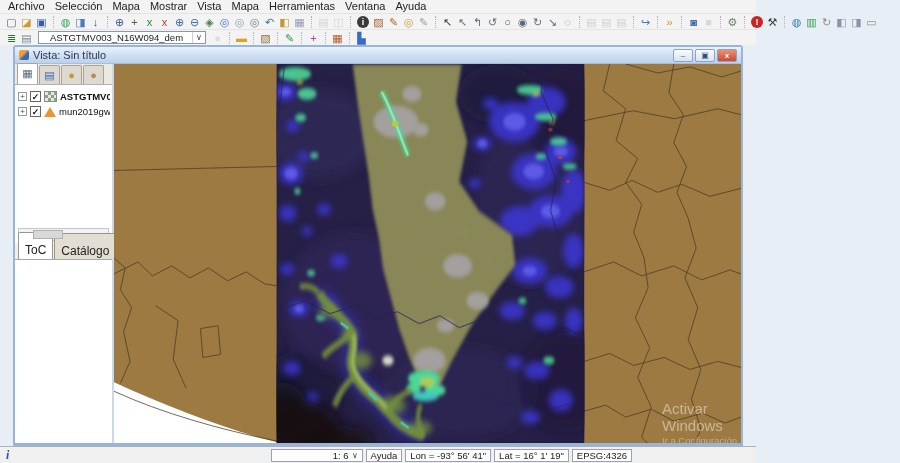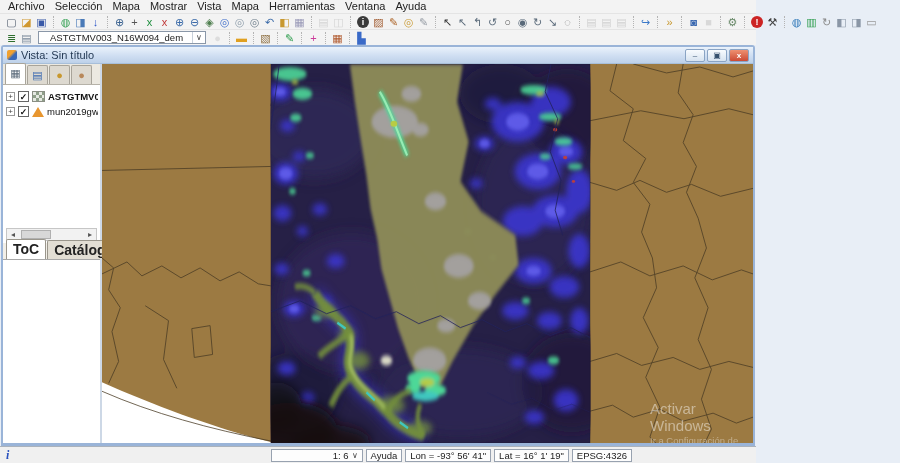--- a/index.html
+++ b/index.html
@@ -15,21 +15,21 @@
   .toolbar { height:16px; background:#f3f3f3; border-top:1px solid #e4e4e4; display:flex; align-items:center; padding:0 4px; flex:0 0 auto; }
   .tb-sep { width:1px; height:12px; border-left:1px dotted #b4b4b4; margin:0 4px; }
   .tbi { width:15px; height:14px; line-height:14px; text-align:center; font-size:11px; cursor:default; flex:0 0 auto; }
   .tbi.ball { width:12px; height:12px; line-height:12px; border-radius:50%; font-size:9px; font-weight:bold; margin:0 2px; }
   .tbi.dis { opacity:.45; }
   .tb-combo { width:168px; height:13px; background:#fff; border:1px solid #8a97a8; display:flex; align-items:center; margin:0 4px; }
   .tb-combo .val { flex:1; font-size:9.5px; color:#222; padding-left:3px; white-space:nowrap; overflow:hidden;margin-left:8px; }
   .tb-combo .arr { width:13px; text-align:center; font-size:8px; color:#444; border-left:1px solid #c8d0da; line-height:11px; }
 
   
-  .vwin { flex:1 1 auto; margin:0 1px; border:2px solid #9ab4d8; border-bottom:3px solid #9ab4d8; border-radius:3px 3px 0 0; display:flex; flex-direction:column; background:#bef264; min-height:0; }
+  .vwin { flex:1 1 auto; margin:0 13px; border:2px solid #9ab4d8; border-bottom:3px solid #9ab4d8; border-radius:3px 3px 0 0; display:flex; flex-direction:column; background:#bef264; min-height:0; }
   .titlebar { height:17px; flex:0 0 auto; background:linear-gradient(#eaf2fb,#cfdef2 55%,#bdd1e9); display:flex; align-items:center; padding:0 4px; border-bottom:1px solid #a8bfd9; }
   .title-icon { width:10px; height:10px; border-radius:2px; background:linear-gradient(135deg,#f0a030 40%,#3868b8 60%); margin-right:4px; flex:0 0 auto; }
   .title-text { font-size:11px; color:#253a55; flex:1; white-space:nowrap; overflow:hidden; }
   .win-btn { width:20px; height:13px; margin-left:2px; border:1px solid #8aa4c4; border-radius:2px; background:linear-gradient(#f8fbfe,#d7e3f0); font-size:8px; line-height:11px; text-align:center; color:#35506e; cursor:default; flex:0 0 auto; }
   .win-btn.close { background:linear-gradient(#ee9070,#cc4a34); color:#fff; font-weight:bold; }
 
   .vwin-body { flex:1 1 auto; display:flex; min-height:0; }
 
   
   .toc-panel { width:99px; flex:0 0 auto; border-right:2px solid #cdd8e6; display:flex; flex-direction:column; background:#fff; min-height:0; }
@@ -45,21 +45,21 @@
                  linear-gradient(45deg,#8fa08a 25%,#e6e9e2 25%,#e6e9e2 75%,#8fa08a 75%);
       background-size:6px 6px; background-position:0 0,3px 3px; }
   .thumb-vector { width:0; height:0; border-left:6px solid transparent; border-right:6px solid transparent; border-bottom:10px solid #e8962f; flex:0 0 auto; }
   .tree-label { font-size:9.5px; color:#111; overflow:hidden; }
   .tree-label.bold { font-weight:bold; }
   .toc-hscroll { height:13px; flex:0 0 auto; margin:4px 3px 2px; border:1px solid #c6c6c6; background:#f2f2f2; display:flex; align-items:center; }
   .hs-arrow { width:12px; font-size:8px; text-align:center; color:#555; cursor:default; }
   .hs-track { flex:1; height:100%; position:relative; }
   .hs-thumb { position:absolute; left:2px; top:1px; width:30px; height:9px; background:#d8d8d8; border:1px solid #b0b0b0; cursor:default; }
   .toc-doctabs { height:17px; flex:0 0 auto; display:flex; align-items:flex-end; padding-left:3px; background:#f2efe8; border-bottom:1px solid #a8a8a8; gap:1px; }
-  .dtab { font-size:14px; color:#222; padding:1px 6px 1px; border:1px solid #9a968c; border-bottom:none; border-radius:2px 2px 0 0; background:#e2ded4; cursor:default;font-weight:bold; }
+  .dtab { font-size:12px; color:#222; padding:10px 6px 1px; border:1px solid #9a968c; border-bottom:none; border-radius:2px 2px 0 0; background:#e2ded4; cursor:default; }
   .dtab.active { background:#fff; padding-bottom:2px; }
   .toc-rest { flex:1 1 auto; background:#fff; }
 
   
   .map-area { flex:1 1 auto; position:relative; background:#fff; overflow:hidden; }
   .map-area svg { position:absolute; inset:0; width:100%; height:100%; display:block; }
   .watermark { position:absolute; left:548px; top:336px; pointer-events:none; }
   .wm1 { font-size:15px; color:rgba(255,255,255,.45); }
   .wm2 { font-size:9.5px; color:rgba(255,255,255,.38); margin-top:1px; }
 

